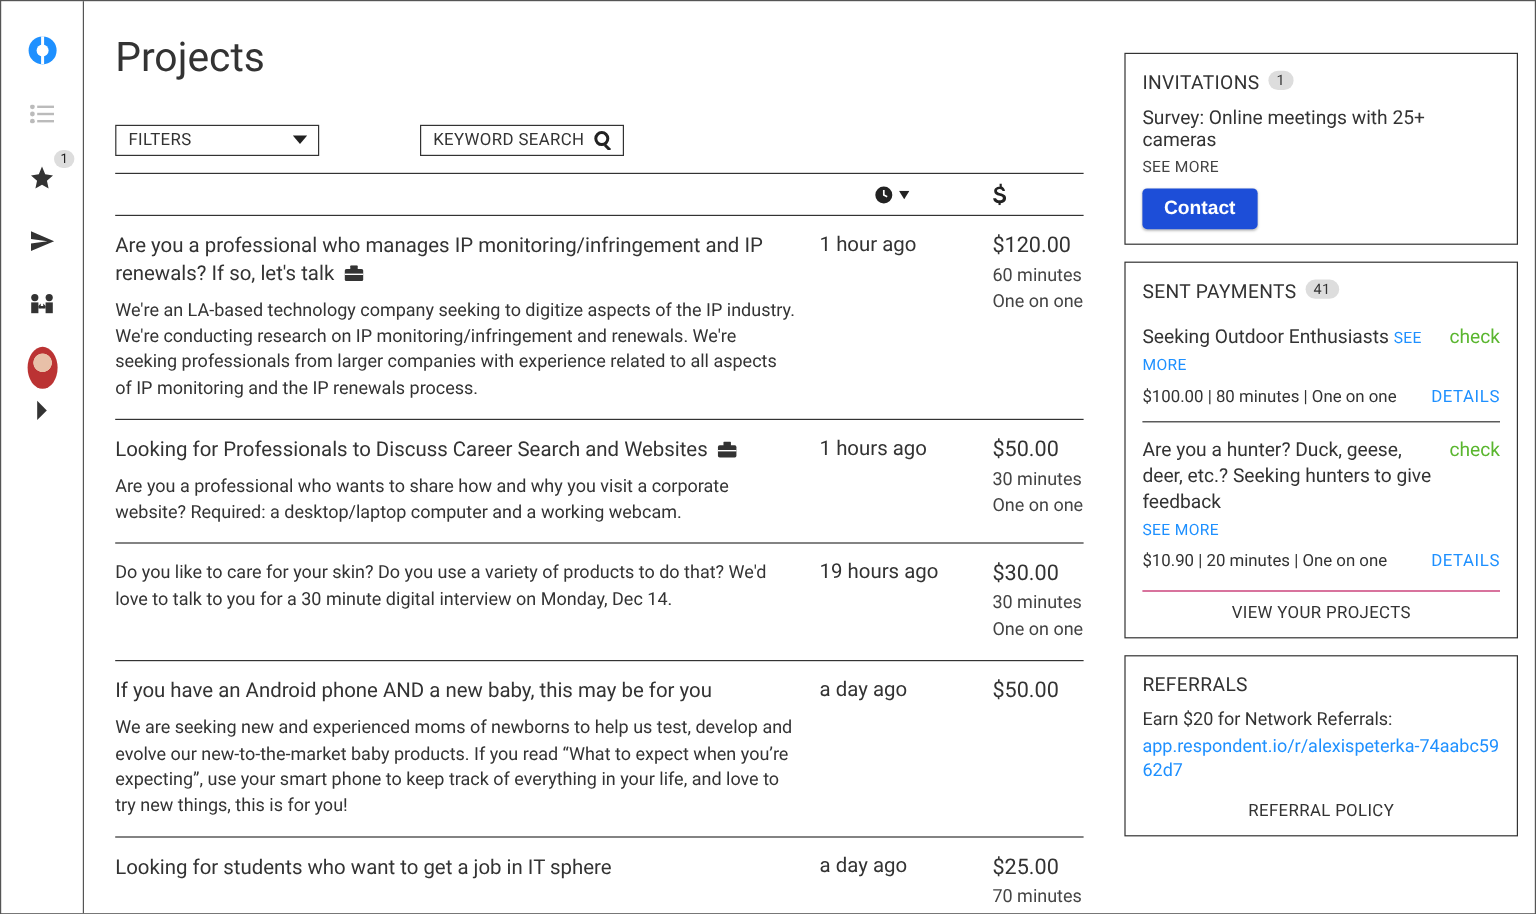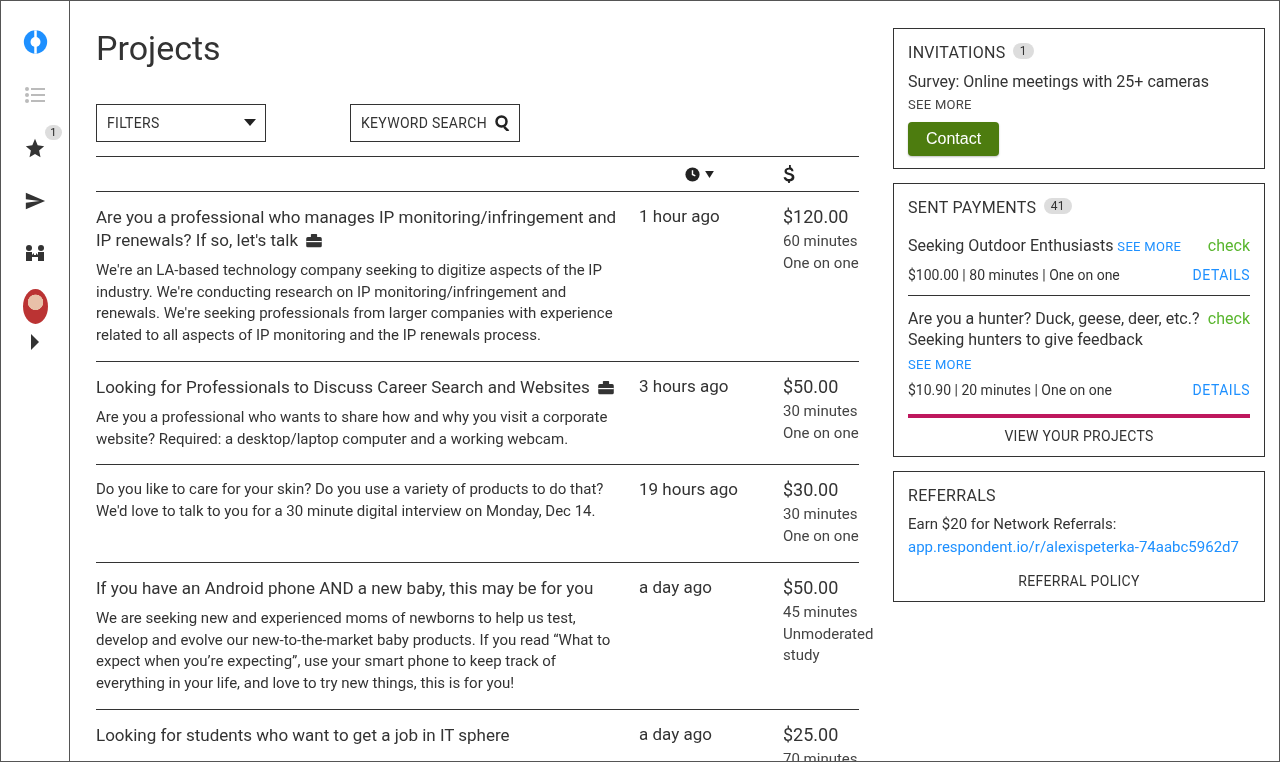--- a/index.html
+++ b/index.html
@@ -7,24 +7,24 @@
   .app { display:flex; width:1280px; height:762px; border:1px solid #555; }
   
   .sidebar { width:69px; border-right:1px solid #555; display:flex; flex-direction:column; align-items:center; padding-top:28px; gap:28px; position:relative; }
   .sidebar .item { position:relative; width:25px; height:25px; display:flex; align-items:center; justify-content:center;}
   .sidebar .badge { position:absolute; top:-10px; right:-14px; background:#ddd; color:#222; border-radius:10px; font-size:11px; padding:1px 5px; }
   .avatar { width:35px; height:35px; border-radius:50%; background: radial-gradient(circle at 50% 38%, #e8c0a8 0 30%, #b33 32% 100%);}
   .expand { position:absolute; bottom:18px; }
   
   .main { flex:1; padding:27px 14px 0 26px; overflow:hidden; display:flex; gap:34px;}
   .left { flex:1; min-width:0;}
-  .right { width:372px; flex:none;}
+  .right { width:328px; flex:none;margin-top:16px;}
   h1 { font-size:34px; font-weight:400; margin-bottom:36px;}
   .controls { display:flex; gap:84px; margin-bottom:14px;}
-  .ctrl { border:1px solid #333; height:38px; display:flex; align-items:center; justify-content:space-between; padding:0 8px 0 10px; font-size:14px; letter-spacing:.3px;}
+  .ctrl { border:1px solid #333; height:26px; display:flex; align-items:center; justify-content:space-between; padding:0 8px 0 10px; font-size:14px; letter-spacing:.3px;}
   .ctrl.filters{ width:170px;}
   .ctrl.search{ width:170px;}
   .ctrl .label { text-transform:uppercase;}
   .headrow { border-top:1px solid #333; border-bottom:1px solid #333; height:36px; display:flex; align-items:center;}
   .col-title{ flex:1;}
   .col-time{ width:120px; text-align:left;}
   .col-pay{ width:100px; padding-left:24px;}
   .headrow .col-time{ text-align:center; font-size:17px;}
   .headrow .col-pay{ text-align:center;}
   .proj { border-bottom:1px solid #333; padding:14px 0 14px 0; display:flex;}
@@ -36,28 +36,28 @@
   .pmeta { font-size:15px; color:#444; line-height:1.45; margin-top:4px;}
   
   .panel { border:1px solid #333; padding:14px 14px 12px 14px; margin-bottom:14px;}
   .panel-head { font-size:16px; letter-spacing:.3px; margin-bottom:10px;}
   .panel-head .pbadge{ display:inline-block; background:#ddd; border-radius:12px; font-size:12px; padding:1px 7px; vertical-align: top; margin-left:3px;}
   .inv-title{ font-size:16px; margin-bottom:6px;}
   .seemore{ font-size:13px; color:#444; letter-spacing:.3px;}
   .seemore.link{ color:#1e90ff; cursor:pointer;}
   .inv-row{ display:flex; justify-content:space-between; align-items:center; margin-top:10px;}
   .inv-meta{ font-size:14px;}
-  .contact-btn{ background:#4d7c0f; color:#fff; border:none; border-radius:4px; padding:8px 18px; font-size:16px; cursor:pointer; box-shadow:0 1px 2px rgba(0,0,0,.25);}
+  .contact-btn{ background:#1d4ed8; color:#fff; border:none; border-radius:4px; padding:8px 18px; font-size:16px; cursor:pointer; box-shadow:0 1px 2px rgba(0,0,0,.25);font-weight:bold;}
   .sent-item{ padding:8px 0 12px 0; position:relative;}
   .sent-item + .sent-item{ border-top:1px solid #333; padding-top:12px;}
   .sent-title{ font-size:16px; line-height:1.35;}
   .sent-check{ color:#5ab62f; font-size:16px; float:right; margin-left:6px;}
   .sent-row{ display:flex; justify-content:space-between; align-items:center; margin-top:10px;}
   .details{ color:#1e90ff; font-size:14px; letter-spacing:.5px;}
-  .view-proj{ text-align:center; font-size:14px; letter-spacing:.3px; border-top:4px solid #be185d; padding-top:10px; margin-top:4px;}
+  .view-proj{ text-align:center; font-size:14px; letter-spacing:.3px; border-top:1px solid #be185d; padding-top:10px; margin-top:4px;}
   .ref-text{ font-size:15px; margin-bottom:4px;}
   .ref-link{ color:#1e90ff; word-break:break-all; font-size:15px; line-height:1.35;}
   .ref-policy{ text-align:center; font-size:14px; letter-spacing:.3px; margin-top:16px;}
   svg{ display:block;}
 </style>
 </head>
 <body>
 
 <div class="app">
 
@@ -173,21 +173,21 @@
           <div class="proj">
             <div class="col-title">
               <div class="ptitle">Looking for Professionals to Discuss Career Search and Websites <svg style="display:inline;vertical-align:-2px;margin-left:4px" width="16" height="14" viewBox="0 0 20 18" fill="#333">
                   <rect x="0" y="4" width="20" height="13" rx="2"></rect>
                   <rect x="6" y="0" width="8" height="5" rx="1"></rect>
                   <rect x="0" y="9" width="20" height="1.5" fill="#fff"></rect>
                 </svg></div>
               <div class="pdesc">Are you a professional who wants to share how and why you visit a corporate website? Required: a desktop/laptop computer and a working webcam.</div>
             </div>
             <div class="col-time">
-              <div class="ptime">3 hours ago</div>
+              <div class="ptime">1 hours ago</div>
             </div>
             <div class="col-pay">
               <div class="ppay">$50.00</div>
               <div class="pmeta">30 minutes<br>One on one</div>
             </div>
           </div>
           <div class="proj">
             <div class="col-title">
               <div class="pdesc">Do you like to care for your skin? Do you use a variety of products to do that? We'd love to talk to you for a 30 minute digital interview on Monday, Dec 14.</div>
             </div>
@@ -202,21 +202,20 @@
           <div class="proj">
             <div class="col-title">
               <div class="ptitle">If you have an Android phone AND a new baby, this may be for you</div>
               <div class="pdesc">We are seeking new and experienced moms of newborns to help us test, develop and evolve our new-to-the-market baby products. If you read “What to expect when you’re expecting”, use your smart phone to keep track of everything in your life, and love to try new things, this is for you!</div>
             </div>
             <div class="col-time">
               <div class="ptime">a day ago</div>
             </div>
             <div class="col-pay">
               <div class="ppay">$50.00</div>
-              <div class="pmeta">45 minutes<br>Unmoderated study</div>
             </div>
           </div>
           <div class="proj">
             <div class="col-title">
               <div class="ptitle">Looking for students who want to get a job in IT sphere</div>
             </div>
             <div class="col-time">
               <div class="ptime">a day ago</div>
             </div>
             <div class="col-pay">

